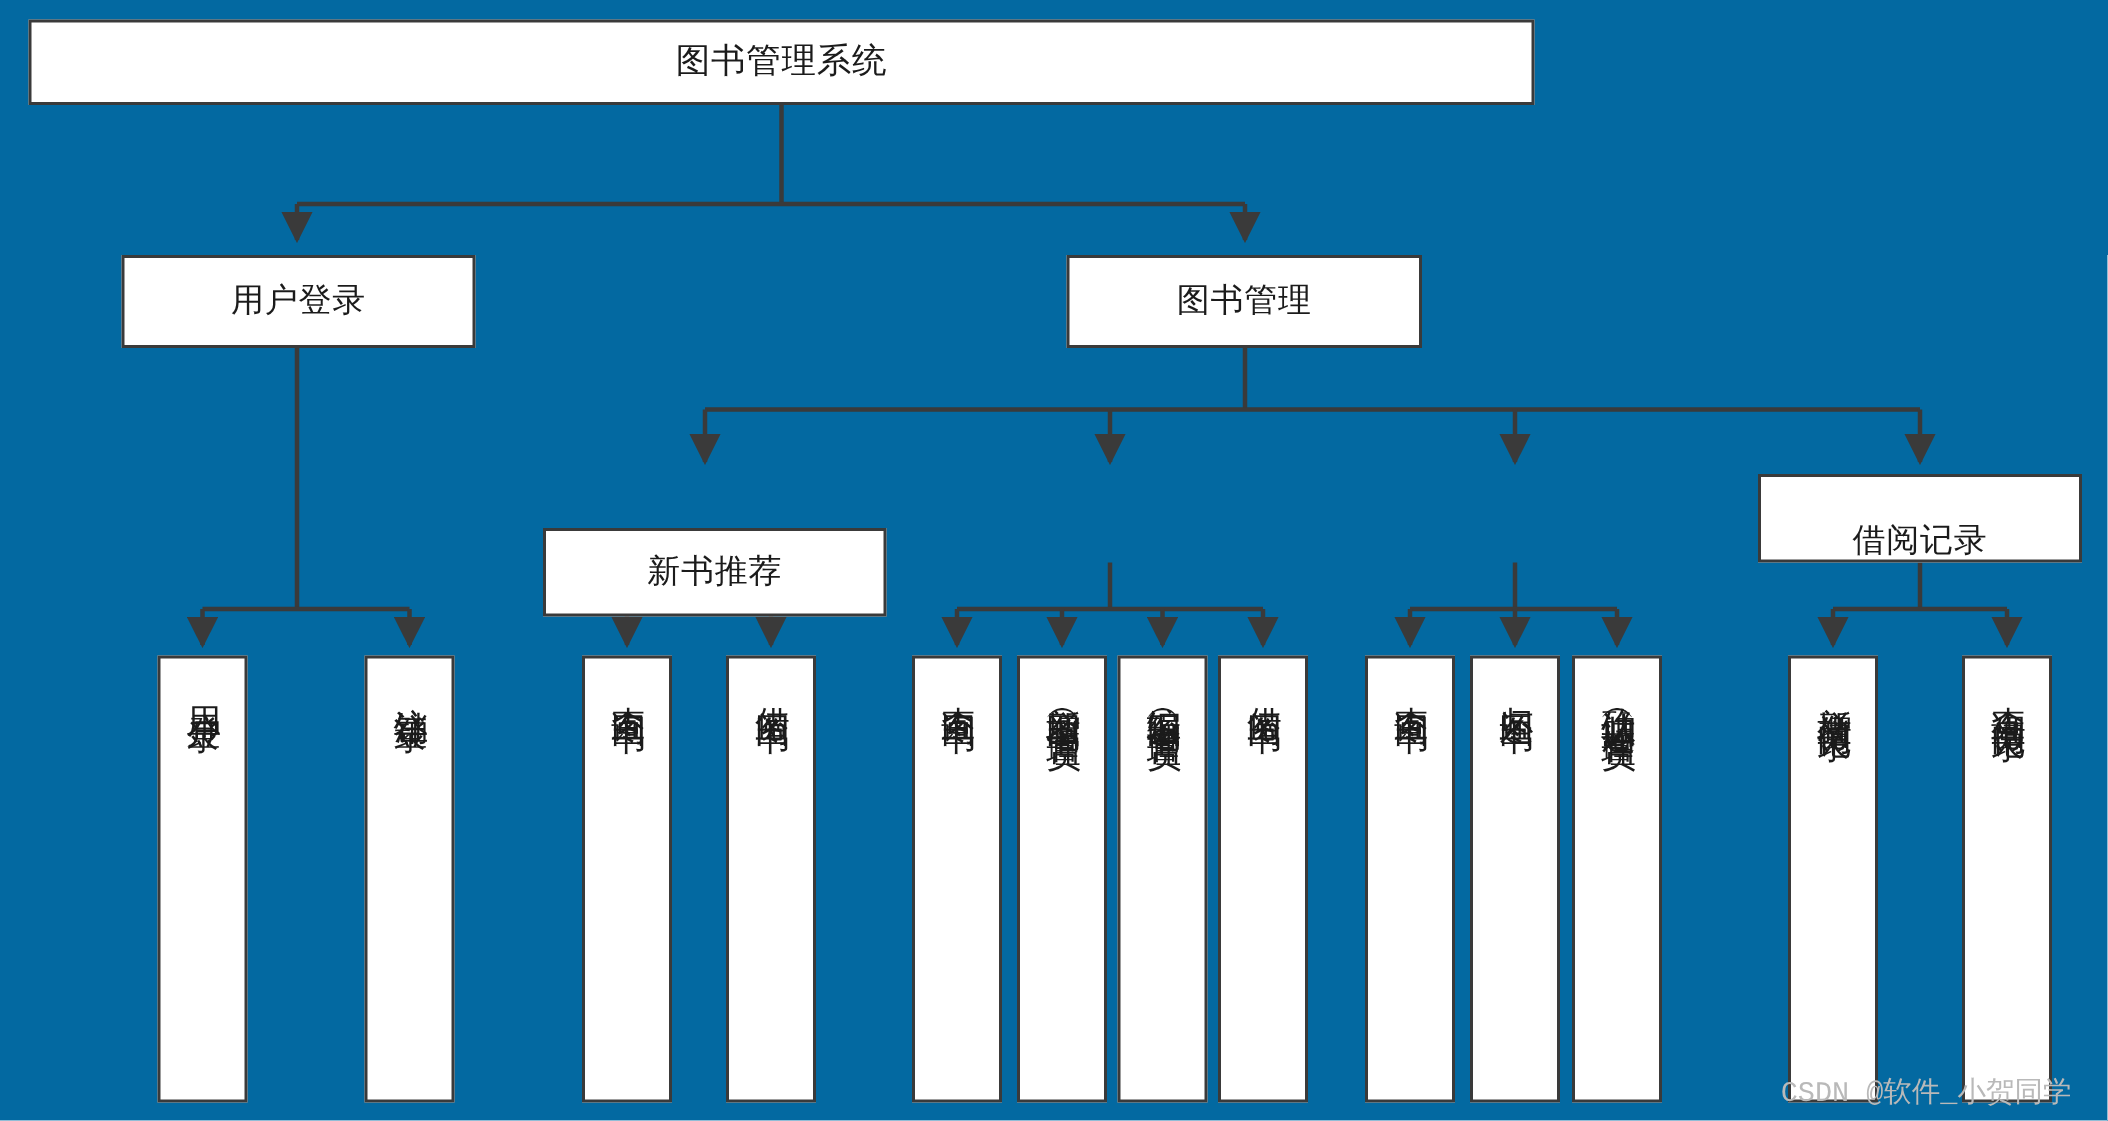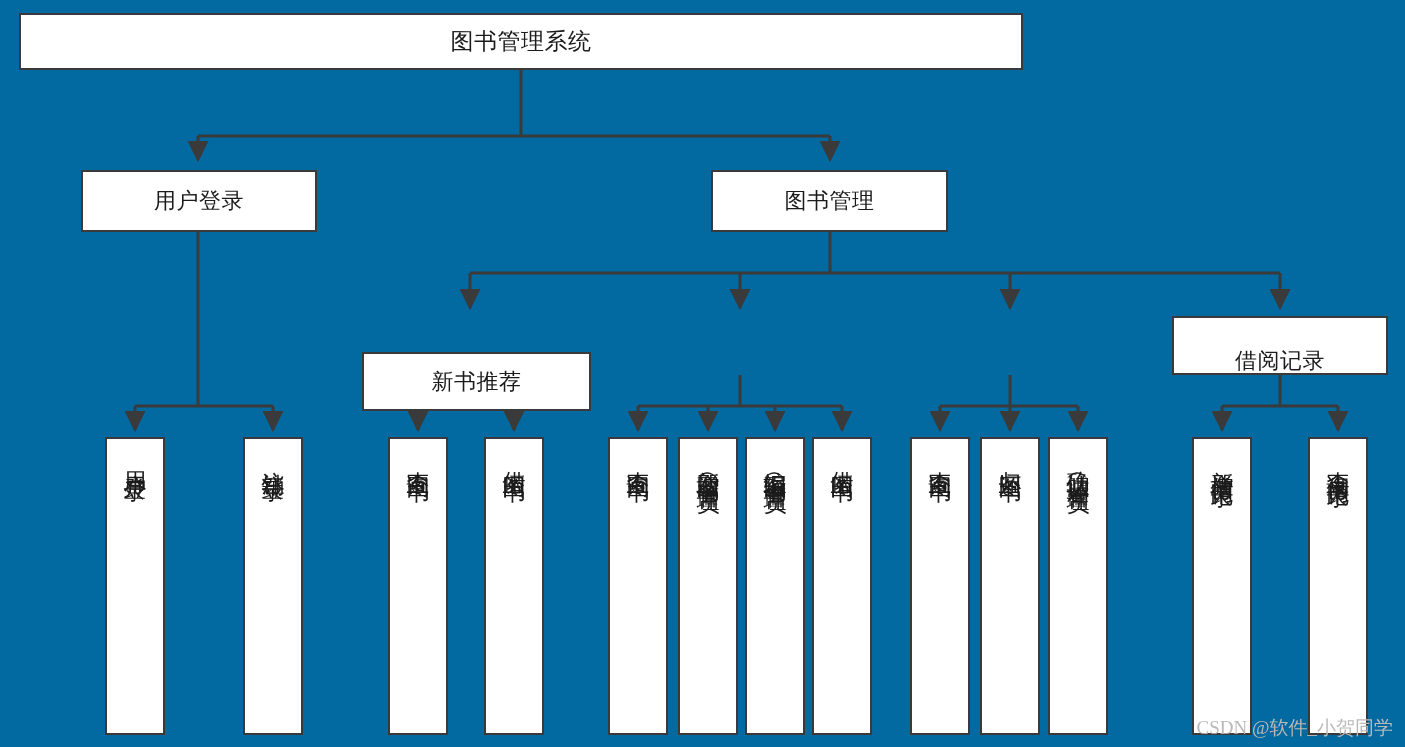--- a/index.html
+++ b/index.html
@@ -59,27 +59,27 @@
   .node.v .lbl {
     writing-mode: vertical-rl;
     text-orientation: upright;
     font-size: 23px;
     line-height: 1.0;
     letter-spacing: 3px;
     white-space: nowrap;
   }
   .watermark {
     position: absolute;
-    right: 12px;
+    right: 24px;
     bottom: 6px;
     font-size: 19px;
     color: #b9b9b9;
     white-space: nowrap;
     z-index: 5;
-    font-family: Liberation Serif, serif;
+    font-family: Liberation Mono, monospace;
   }
 </style>
 </head>
 <body>
 
 <div id="canvas">
 
   <svg id="edges" viewBox="0 0 1405 747" xmlns="http://www.w3.org/2000/svg">
     <defs>
       <marker id="arrow" viewBox="0 0 10 10" refX="9" refY="5" markerWidth="7" markerHeight="7" orient="auto-start-reverse">

